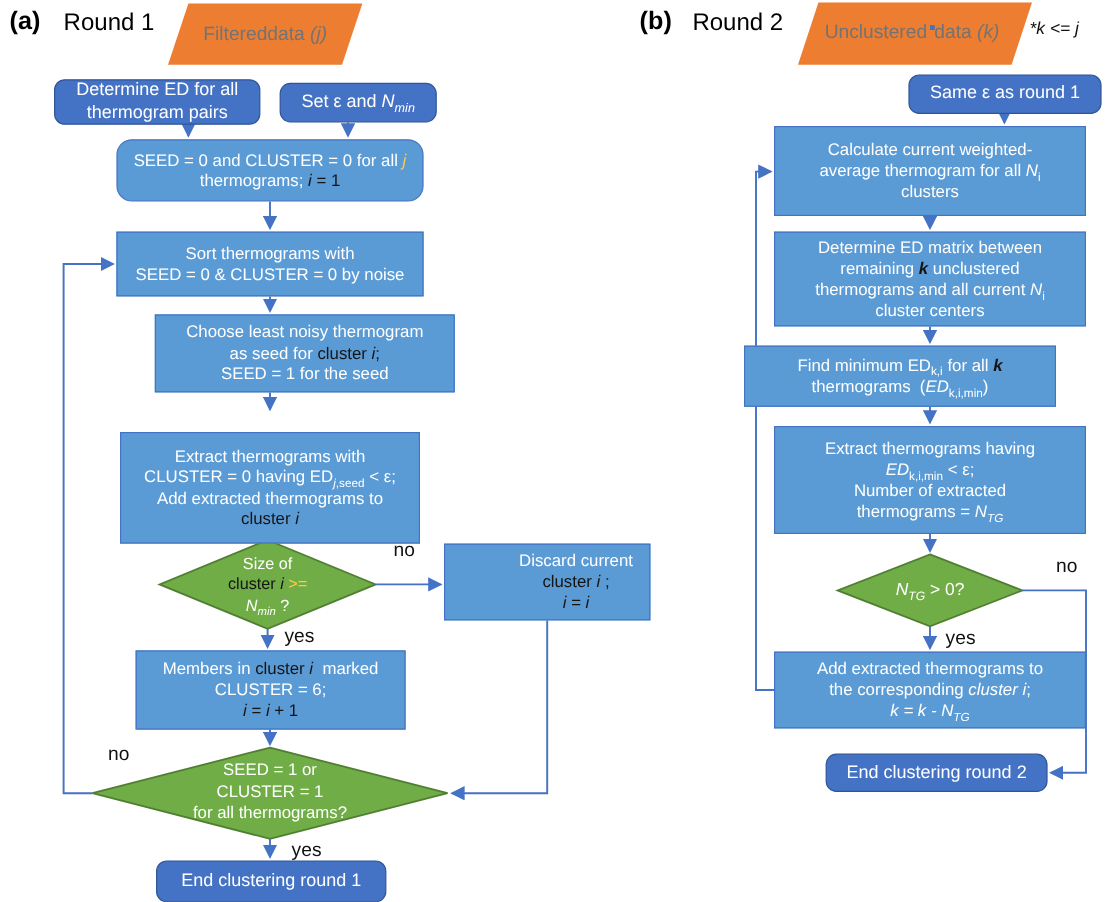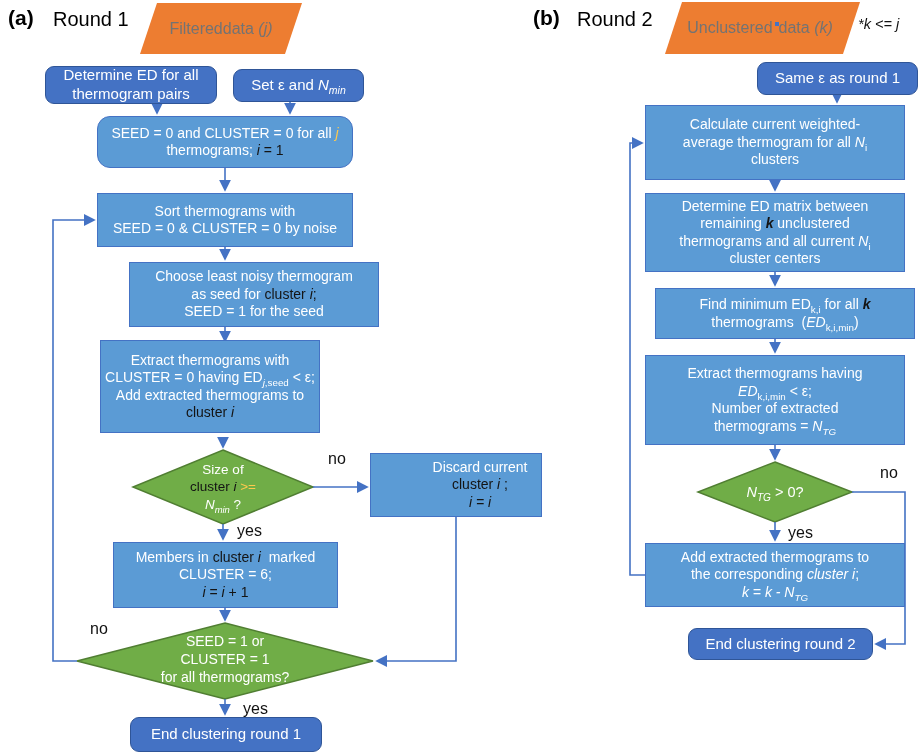--- a/index.html
+++ b/index.html
@@ -95,21 +95,21 @@
     <div class="ln">Sort thermograms with</div>
     <div class="ln">SEED = 0 &amp; CLUSTER = 0 by noise</div>
   </div>
 
   <div class="box light" style="left:100px;top:262px;width:250px;height:65px;margin-left:29px;">
     <div class="ln">Choose least noisy thermogram</div>
     <div class="ln"><span>as seed for </span><span class="blk">cluster </span><span class="blk it">i</span><span class="blk">;</span></div>
     <div class="ln">SEED = 1 for the seed</div>
   </div>
 
-  <div class="box light" style="left:100px;top:340px;width:220px;height:93px;">
+  <div class="box light" style="left:100px;top:360px;width:250px;height:93px;">
     <div class="ln">Extract thermograms with</div>
     <div class="ln"><span>CLUSTER = 0 having ED</span><sub class="it">j</sub><sub>,seed</sub><span> &lt; ε;</span></div>
     <div class="ln">Add extracted thermograms to</div>
     <div class="ln"><span class="blk">cluster </span><span class="blk it">i</span></div>
   </div>
 
   <div class="dtext" style="left:143px;top:453px;width:160px;height:68px;">
     <div class="ln">Size of</div>
     <div class="ln"><span class="blk">cluster </span><span class="blk it">i </span><span class="yel">&gt;=</span></div>
     <div class="ln"><span class="it">N</span><sub class="it">min</sub><span> ?</span></div>
@@ -162,21 +162,21 @@
     <div class="ln">clusters</div>
   </div>
 
   <div class="box light" style="left:645px;top:193px;width:260px;height:79px;">
     <div class="ln">Determine ED matrix between</div>
     <div class="ln"><span>remaining </span><span class="blk it b">k</span><span> unclustered</span></div>
     <div class="ln"><span>thermograms and all current </span><span class="it">N</span><sub>i</sub></div>
     <div class="ln">cluster centers</div>
   </div>
 
-  <div class="box light" style="left:655px;top:288px;width:260px;height:51px;">
+  <div class="box light" style="left:620px;top:288px;width:260px;height:51px;">
     <div class="ln"><span>Find minimum ED</span><sub>k,i</sub><span> for all </span><span class="blk it b">k</span></div>
     <div class="ln"><span>thermograms  (</span><span class="it">ED</span><sub>k,i,min</sub><span>)</span></div>
   </div>
 
   <div class="box light" style="left:645px;top:355px;width:260px;height:90px;">
     <div class="ln">Extract thermograms having</div>
     <div class="ln"><span class="it">ED</span><sub>k,i,min</sub><span> &lt; ε;</span></div>
     <div class="ln">Number of extracted</div>
     <div class="ln"><span>thermograms = </span><span class="it">N</span><sub class="it">TG</sub></div>
   </div>

